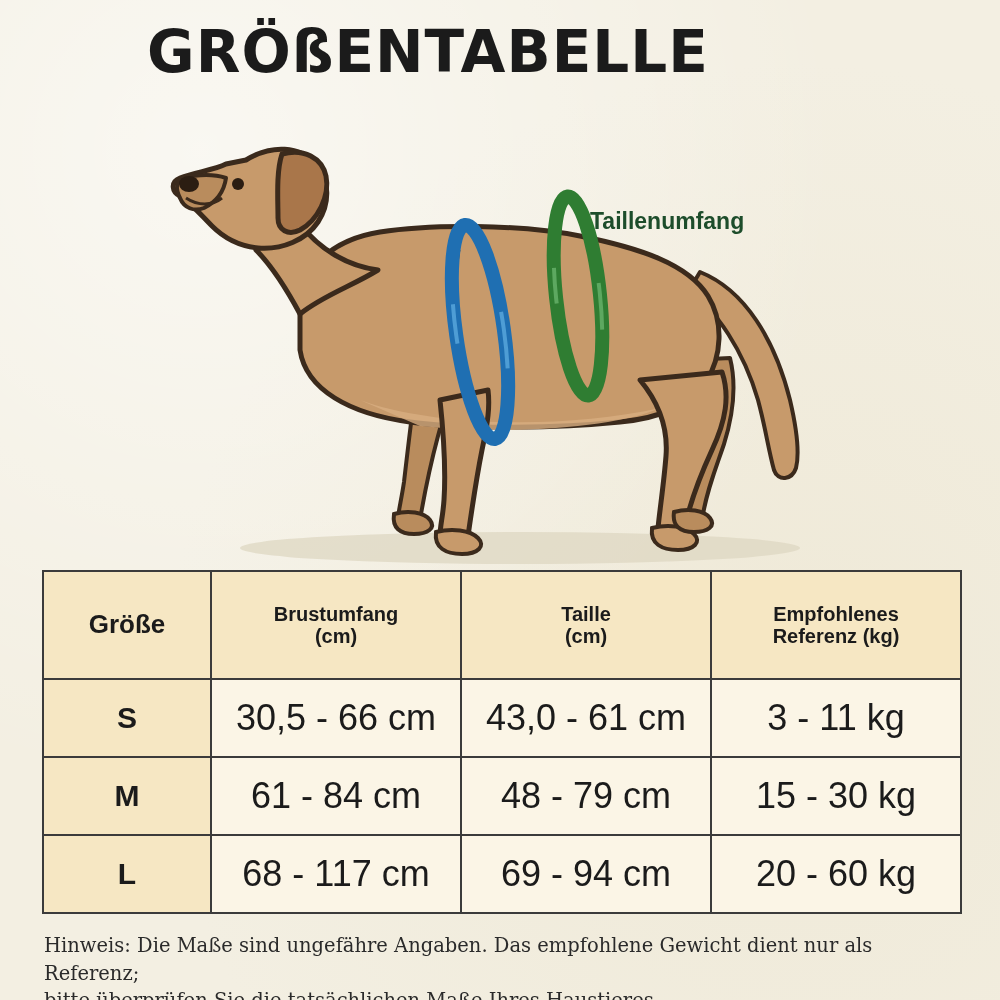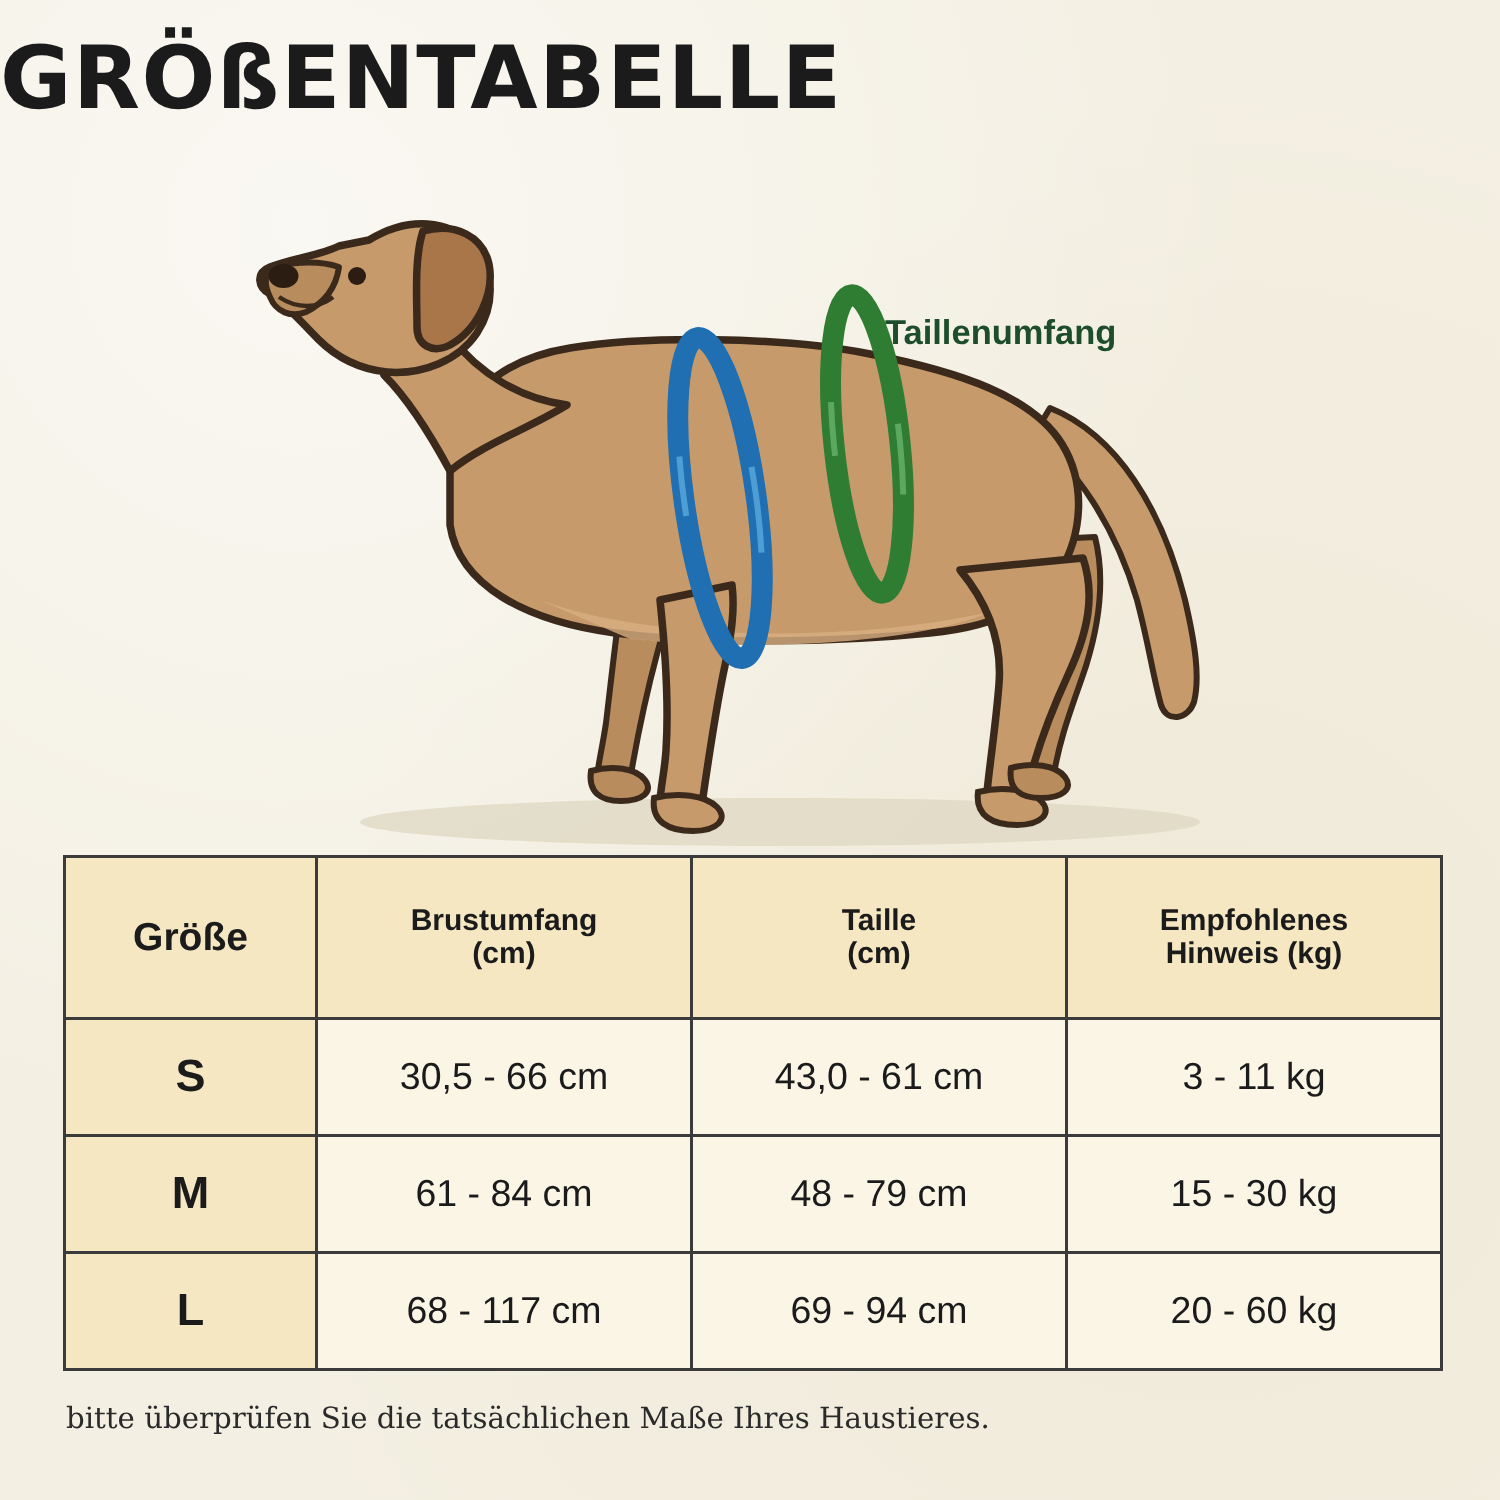--- a/index.html
+++ b/index.html
@@ -21,21 +21,21 @@
     background:
       radial-gradient(circle at 20% 15%, rgba(255,255,255,0.55), rgba(255,255,255,0) 55%),
       radial-gradient(circle at 80% 70%, rgba(236,229,208,0.6), rgba(255,255,255,0) 60%),
       #f3efe2;
   }
   .title {
     position: absolute;
     top: 18px;
     left: 0;
     width: 856px;
-    text-align: left;
+    text-align: center;
     font-family: "DejaVu Sans", sans-serif;
     font-weight: bold;
     font-size: 58px;
     letter-spacing: 1px;
     color: #1b1b1b;
   }
 
   
   .illu {
     position: absolute;
@@ -89,21 +89,21 @@
     font-size: 20px;
     font-weight: bold;
     height: 98px;
     padding: 4px 6px;
     line-height: 1.12;
   }
   table.sizes thead th.col-size { font-size: 26px; }
   table.sizes tbody td {
     background: #fbf5e6;
     height: 74px;
-    font-size: 25px;
+    font-size: 36px;
   }
   table.sizes tbody td.size-cell {
     background: #f6e7c3;
     font-weight: bold;
     font-size: 30px;
   }
   col.c1 { width: 168px; }
   col.c2 { width: 250px; }
   col.c3 { width: 250px; }
   col.c4 { width: 250px; }
@@ -211,21 +211,21 @@
           <th>
             <div>Brustumfang</div>
             <div>(cm)</div>
           </th>
           <th>
             <div>Taille</div>
             <div>(cm)</div>
           </th>
           <th>
             <div>Empfohlenes</div>
-            <div>Hinweis (kg)</div>
+            <div>Referenz (kg)</div>
           </th>
         </tr>
       </thead>
       <tbody>
         <tr>
           <td class="size-cell">S</td>
           <td>30,5 - 66 cm</td>
           <td>43,0 - 61 cm</td>
           <td>3 - 11 kg</td>
         </tr>
@@ -239,16 +239,17 @@
           <td class="size-cell">L</td>
           <td>68 - 117 cm</td>
           <td>69 - 94 cm</td>
           <td>20 - 60 kg</td>
         </tr>
       </tbody>
     </table>
   </div>
 
   <div class="note">
+    <div>Hinweis: Die Maße sind ungefähre Angaben. Das empfohlene Gewicht dient nur als Referenz;</div>
     <div>bitte überprüfen Sie die tatsächlichen Maße Ihres Haustieres.</div>
   </div>
 
 </div>
 
 </body></html>

